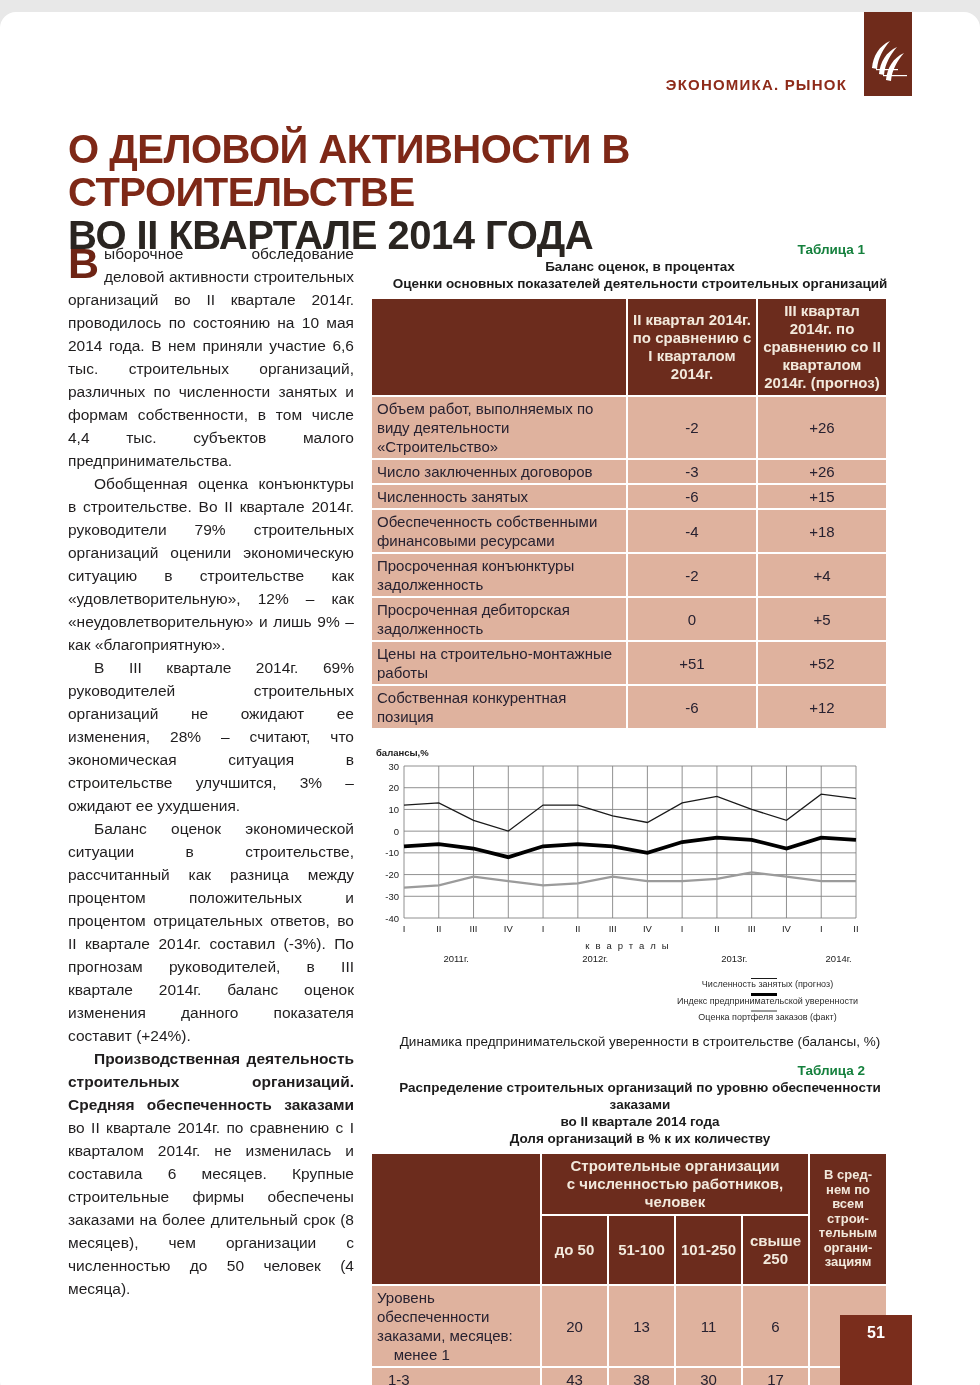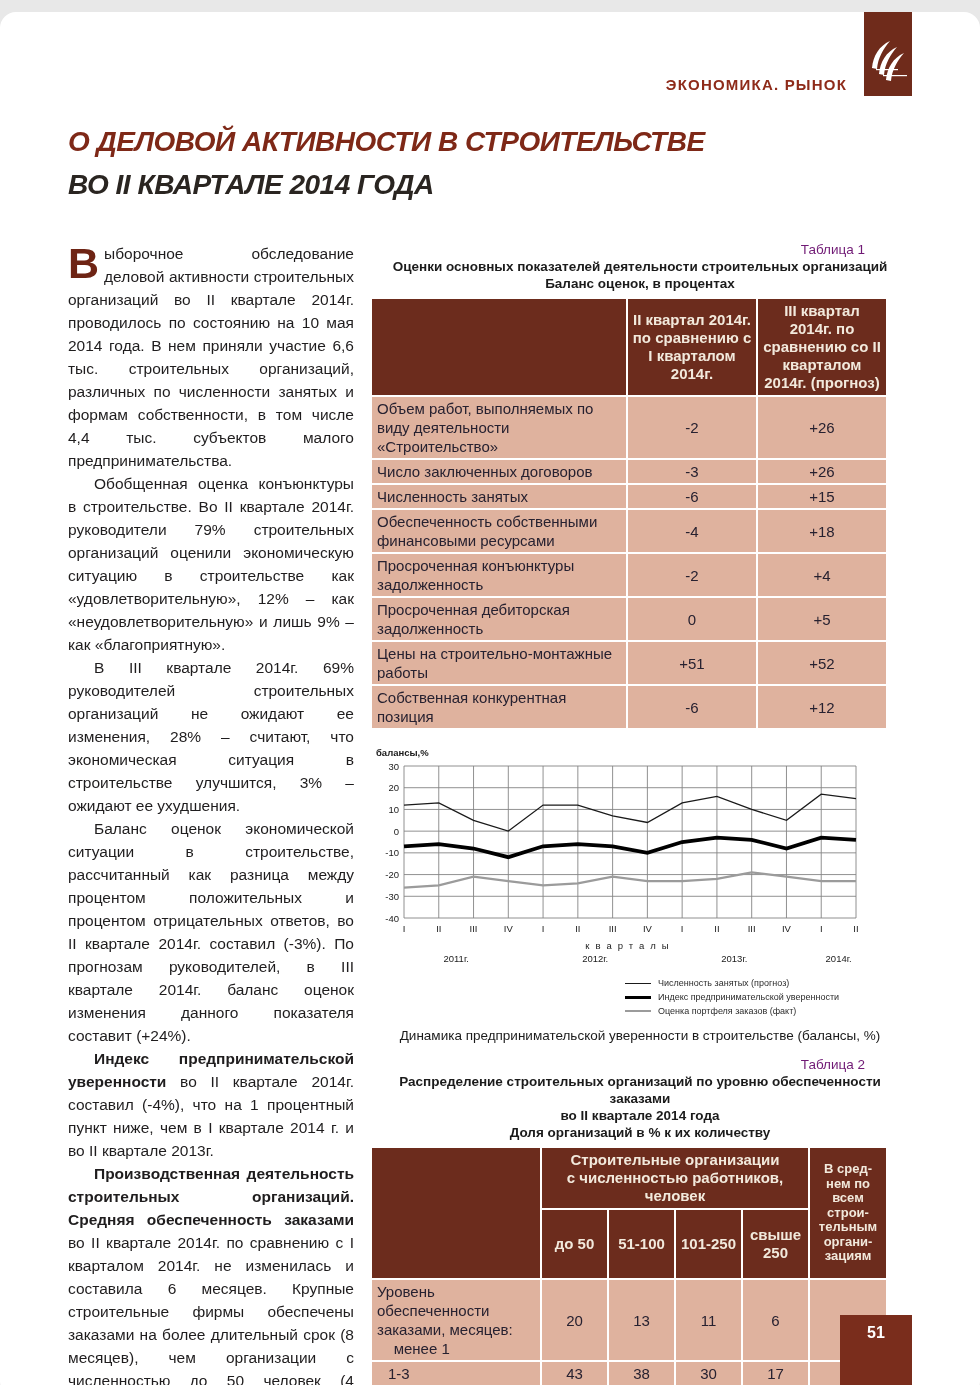--- a/index.html
+++ b/index.html
@@ -7,37 +7,37 @@
     position:relative; width:980px; height:1385px; margin:12px auto;
     background:#ffffff; overflow:hidden;
     font-family:"Liberation Sans", sans-serif; color:#231f20;border-radius:16px;
   }
   
   .logo-block{position:absolute; top:0; right:68px; width:48px; height:84px; background:#6F2B1B;}
   .kicker{
     position:absolute; top:64px; right:133px;
     color:#8E2B1A; font-weight:bold; font-size:15px; letter-spacing:1.2px;
   }
-  .title{position:absolute; left:68px; top:108px; font-weight:bold; font-size:28px;
-         line-height:43px; letter-spacing:-0.5px;font-style:italic;}
+  .title{position:absolute; left:68px; top:116px; font-weight:bold; font-size:40px;
+         line-height:43px; letter-spacing:-0.5px;}
   .title .l1{display:block; color:#7E2817;}
   .title .l2{display:block; color:#2A2521;}
   
   .content{position:absolute; left:68px; top:230px; width:842px; display:flex;}
   .left-col{width:286px; margin-right:16px;}
   .right-col{width:540px;}
   .para{margin:0; font-size:15.5px; line-height:23px; text-align:justify; color:#1f1d1e;}
   .para + .para{text-indent:26px;}
   .para .b{font-weight:bold;}
   .dropcap{
     float:left; font-size:43px; line-height:37px; font-weight:bold;
     color:#6E2414; padding:3px 5px 0 0;
   }
   
-  .tbl-tag{ text-align:right; font-weight:normal; font-size:13.5px; margin:0 45px 1px 0; color:#701a75;}
+  .tbl-tag{ text-align:right; font-weight:bold; font-size:13.5px; margin:0 45px 1px 0; color:#15803d;}
   .tbl-title{ text-align:center; font-weight:bold; font-size:13.5px; line-height:17px; color:#1b1b1b;}
   table{border-collapse:collapse; table-layout:fixed;}
   .dtable{width:516px; margin-top:5px;}
   .dtable th{
     background:#6C2C1D; color:#F2E9DC; font-weight:bold; text-align:center;
     border:2px solid #ffffff; padding:3px 3px; font-size:15px; line-height:18px;
   }
   .dtable td{
     background:#DFB29E; color:#272130; border:2px solid #ffffff;
     font-size:15px; line-height:19px; padding:2px 5px; vertical-align:middle;
@@ -51,21 +51,21 @@
   .t2 th.size{white-space:pre-line;}
   
   .chart-wrap{margin-top:16px;text-align:center;}
   svg text{font-family:"Liberation Sans", sans-serif;}
   .grid{stroke:#858585; stroke-width:0.9; fill:none;}
   .s-thin{stroke:#1a1a1a; stroke-width:1.3; fill:none;}
   .s-thick{stroke:#000000; stroke-width:3.8; fill:none;}
   .s-gray{stroke:#9b9b9b; stroke-width:2.2; fill:none;}
   .ax{font-size:9.5px; fill:#1a1a1a;}
   .legend{margin:0 0 0 255px; color:#2c2c2c;}
-  .legend-row{display:flex; align-items:center; margin:4px 0; font-size:9px;}
+  .legend-row{display:flex; align-items:center; margin:4px 0; font-size:9px;flex-direction:column;}
   .legend-line{width:26px; margin-right:7px;}
   .ll-thin{border-top:1px solid #1a1a1a;}
   .ll-thick{border-top:3px solid #000;}
   .ll-gray{border-top:2px solid #9b9b9b;}
   .chart-caption{font-weight:normal; font-size:13.5px; margin-top:12px; color:#1b1b1b;}
   .t2-block{margin-top:14px;}
   
   .footer-text{
     position:absolute; top:1315px; right:135px;
     color:#8C3B28; font-size:15px; letter-spacing:0.6px;
@@ -102,29 +102,28 @@
     <span class="l2">ВО II КВАРТАЛЕ 2014 ГОДА</span>
   </h1>
 
   <div class="content">
 
     <div class="left-col" id="body-col">
         <p class="para"><span class="dropcap">В</span><span>ыборочное обследование деловой активности строительных организаций во II квартале 2014г. проводилось по состоянию на 10 мая 2014 года. В нем приняли участие 6,6 тыс. строительных организаций, различных по численности занятых и формам собственности, в том числе 4,4 тыс. субъектов малого предпринимательства.</span></p>
         <p class="para"><span>Обобщенная оценка конъюнктуры в строительстве. Во II квартале 2014г. руководители 79% строительных организаций оценили экономическую ситуацию в строительстве как «удовлетворительную», 12% – как «неудовлетворительную» и лишь 9% – как «благоприятную».</span></p>
         <p class="para"><span>В III квартале 2014г. 69% руководителей строительных организаций не ожидают ее изменения, 28% – считают, что экономическая ситуация в строительстве улучшится, 3% – ожидают ее ухудшения.</span></p>
         <p class="para"><span>Баланс оценок экономической ситуации в строительстве, рассчитанный как разница между процентом положительных и процентом отрицательных ответов, во II квартале 2014г. составил (-3%). По прогнозам руководителей, в III квартале 2014г. баланс оценок изменения данного показателя составит (+24%).</span></p>
-        <p class="para"><span class="b">Индекс предпринимательской уверенности</span><span> во II квартале 2014г. составил (-4%), что на 1 процентный пункт ниже, чем в I квартале 2014 г. и во II квартале 2013г.</span></p>
         <p class="para"><span class="b">Производственная деятельность строительных организаций. Средняя обеспеченность заказами</span><span> во II квартале 2014г. по сравнению с I кварталом 2014г. не изменилась и составила 6 месяцев. Крупные строительные фирмы обеспечены заказами на более длительный срок (8 месяцев), чем организации с численностью до 50 человек (4 месяца).</span></p>
       </div>
 
     <div class="right-col">
 
       <div class="tbl-tag">Таблица 1</div>
+      <div class="tbl-title">Баланс оценок, в процентах</div>
       <div class="tbl-title">Оценки основных показателей деятельности строительных организаций</div>
-      <div class="tbl-title">Баланс оценок, в процентах</div>
 
       <table class="dtable t1" id="t1">
         <colgroup>
             <col style="width:256px">
             <col style="width:130px">
             <col style="width:130px">
           </colgroup>
         <thead>
           <tr>
             <th></th>

